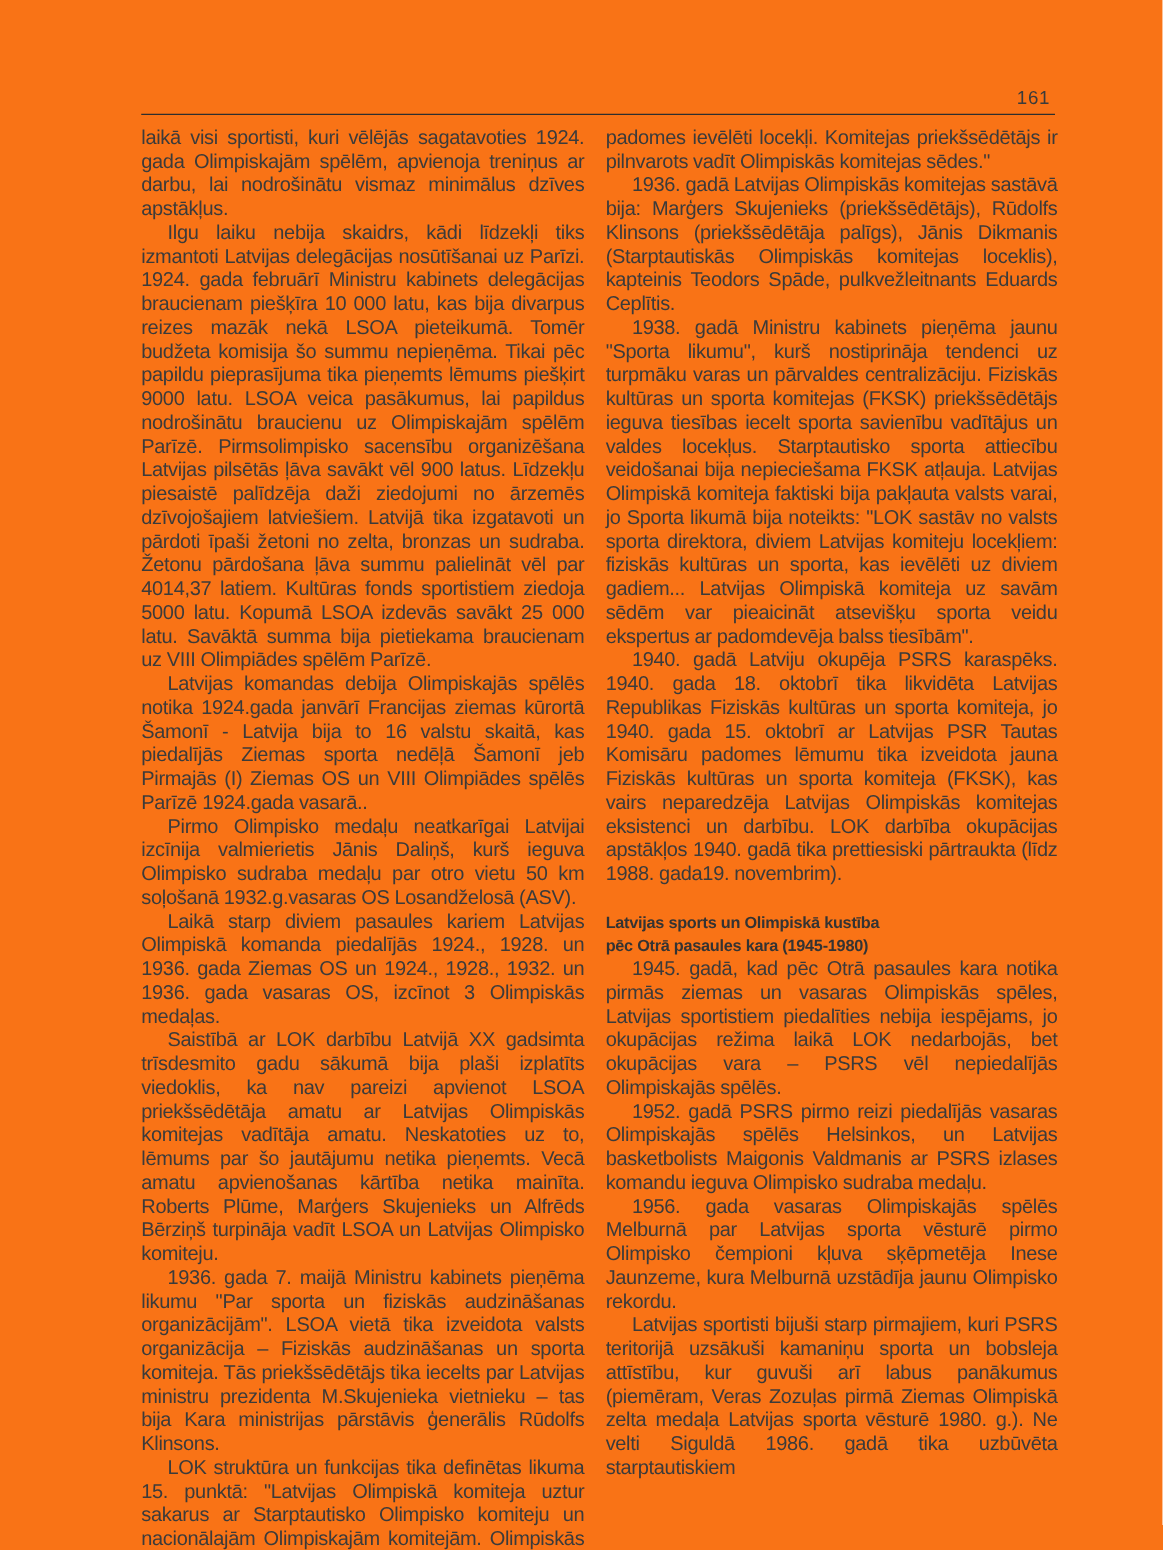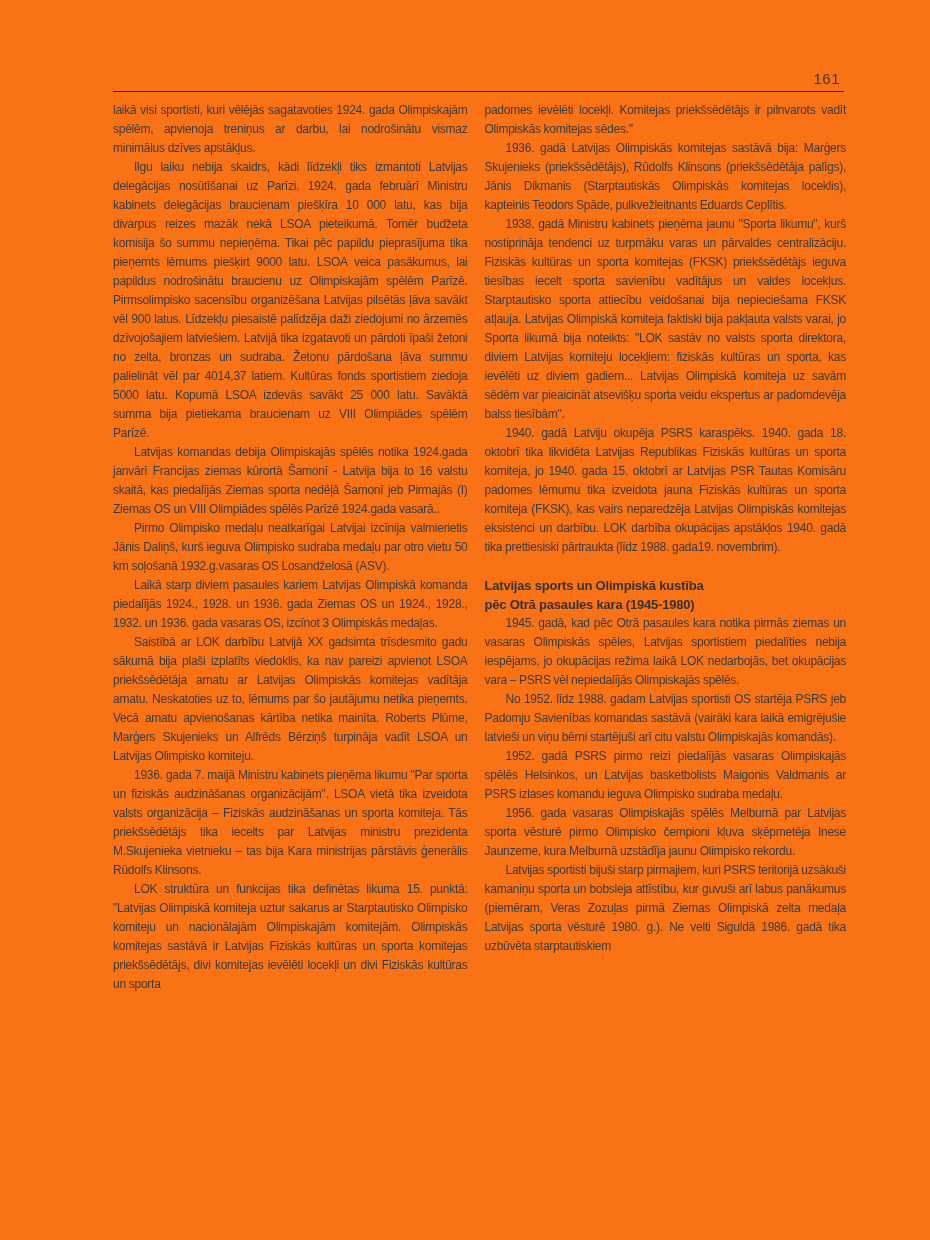--- a/index.html
+++ b/index.html
@@ -34,21 +34,21 @@
   }
   .columns {
     display: flex;
     gap: 17px;
     margin: 9px 84px 0 113px;
   }
   .col-left  { width: 355px; }
   .col-right { width: 362px; }
   p.para {
     margin: 0;
-    font-size: 12px;
+    font-size: 16px;
     line-height: 19px;
     text-align: justify;
     letter-spacing: -0.25px;
     word-spacing: -0.2px;
     color: #3b3b3b;
     hyphens: auto;
   }
   p.indent { text-indent: 21px; }
   .heading {
     margin: 19px 0 0 0;
@@ -87,21 +87,20 @@
       <p class="para indent">1936. gadā Latvijas Olimpiskās komitejas sastāvā bija: Marģers Skujenieks (priekšsēdētājs), Rūdolfs Klinsons (priekšsēdētāja palīgs), Jānis Dikmanis (Starptautiskās Olimpiskās komitejas loceklis), kapteinis Teodors Spāde, pulkvežleitnants Eduards Ceplītis.</p>
       <p class="para indent">1938. gadā Ministru kabinets pieņēma jaunu "Sporta likumu", kurš nostiprināja tendenci uz turpmāku varas un pārvaldes centralizāciju. Fiziskās kultūras un sporta komitejas (FKSK) priekšsēdētājs ieguva tiesības iecelt sporta savienību vadītājus un valdes locekļus. Starptautisko sporta attiecību veidošanai bija nepieciešama FKSK atļauja. Latvijas Olimpiskā komiteja faktiski bija pakļauta valsts varai, jo Sporta likumā bija noteikts: "LOK sastāv no valsts sporta direktora, diviem Latvijas komiteju locekļiem: fiziskās kultūras un sporta, kas ievēlēti uz diviem gadiem... Latvijas Olimpiskā komiteja uz savām sēdēm var pieaicināt atsevišķu sporta veidu ekspertus ar padomdevēja balss tiesībām".</p>
       <p class="para indent">1940. gadā Latviju okupēja PSRS karaspēks. 1940. gada 18. oktobrī tika likvidēta Latvijas Republikas Fiziskās kultūras un sporta komiteja, jo 1940. gada 15. oktobrī ar Latvijas PSR Tautas Komisāru padomes lēmumu tika izveidota jauna Fiziskās kultūras un sporta komiteja (FKSK), kas vairs neparedzēja Latvijas Olimpiskās komitejas eksistenci un darbību. LOK darbība okupācijas apstākļos 1940. gadā tika prettiesiski pārtraukta (līdz 1988. gada19. novembrim).</p>
 
       <div class="heading">
         <div>Latvijas sports un Olimpiskā kustība</div>
         <div>pēc Otrā pasaules kara (1945-1980)</div>
       </div>
 
       <p class="para indent">1945. gadā, kad pēc Otrā pasaules kara notika pirmās ziemas un vasaras Olimpiskās spēles, Latvijas sportistiem piedalīties nebija iespējams, jo okupācijas režima laikā LOK nedarbojās, bet okupācijas vara – PSRS vēl nepiedalījās Olimpiskajās spēlēs.</p>
-      <p class="para indent">No 1952. līdz 1988. gadam Latvijas sportisti OS startēja PSRS jeb Padomju Savienības komandas sastāvā (vairāki kara laikā emigrējušie latvieši un viņu bērni startējuši arī citu valstu Olimpiskajās komandās).</p>
       <p class="para indent">1952. gadā PSRS pirmo reizi piedalījās vasaras Olimpiskajās spēlēs Helsinkos, un Latvijas basketbolists Maigonis Valdmanis ar PSRS izlases komandu ieguva Olimpisko sudraba medaļu.</p>
       <p class="para indent">1956. gada vasaras Olimpiskajās spēlēs Melburnā par Latvijas sporta vēsturē pirmo Olimpisko čempioni kļuva sķēpmetēja Inese Jaunzeme, kura Melburnā uzstādīja jaunu Olimpisko rekordu.</p>
       <p class="para indent">Latvijas sportisti bijuši starp pirmajiem, kuri PSRS teritorijā uzsākuši kamaniņu sporta un bobsleja attīstību, kur guvuši arī labus panākumus (piemēram, Veras Zozuļas pirmā Ziemas Olimpiskā zelta medaļa Latvijas sporta vēsturē 1980. g.). Ne velti Siguldā 1986. gadā tika uzbūvēta starptautiskiem</p>
     </div>
 
   </div>
 
 </div>
 
 </body></html>

